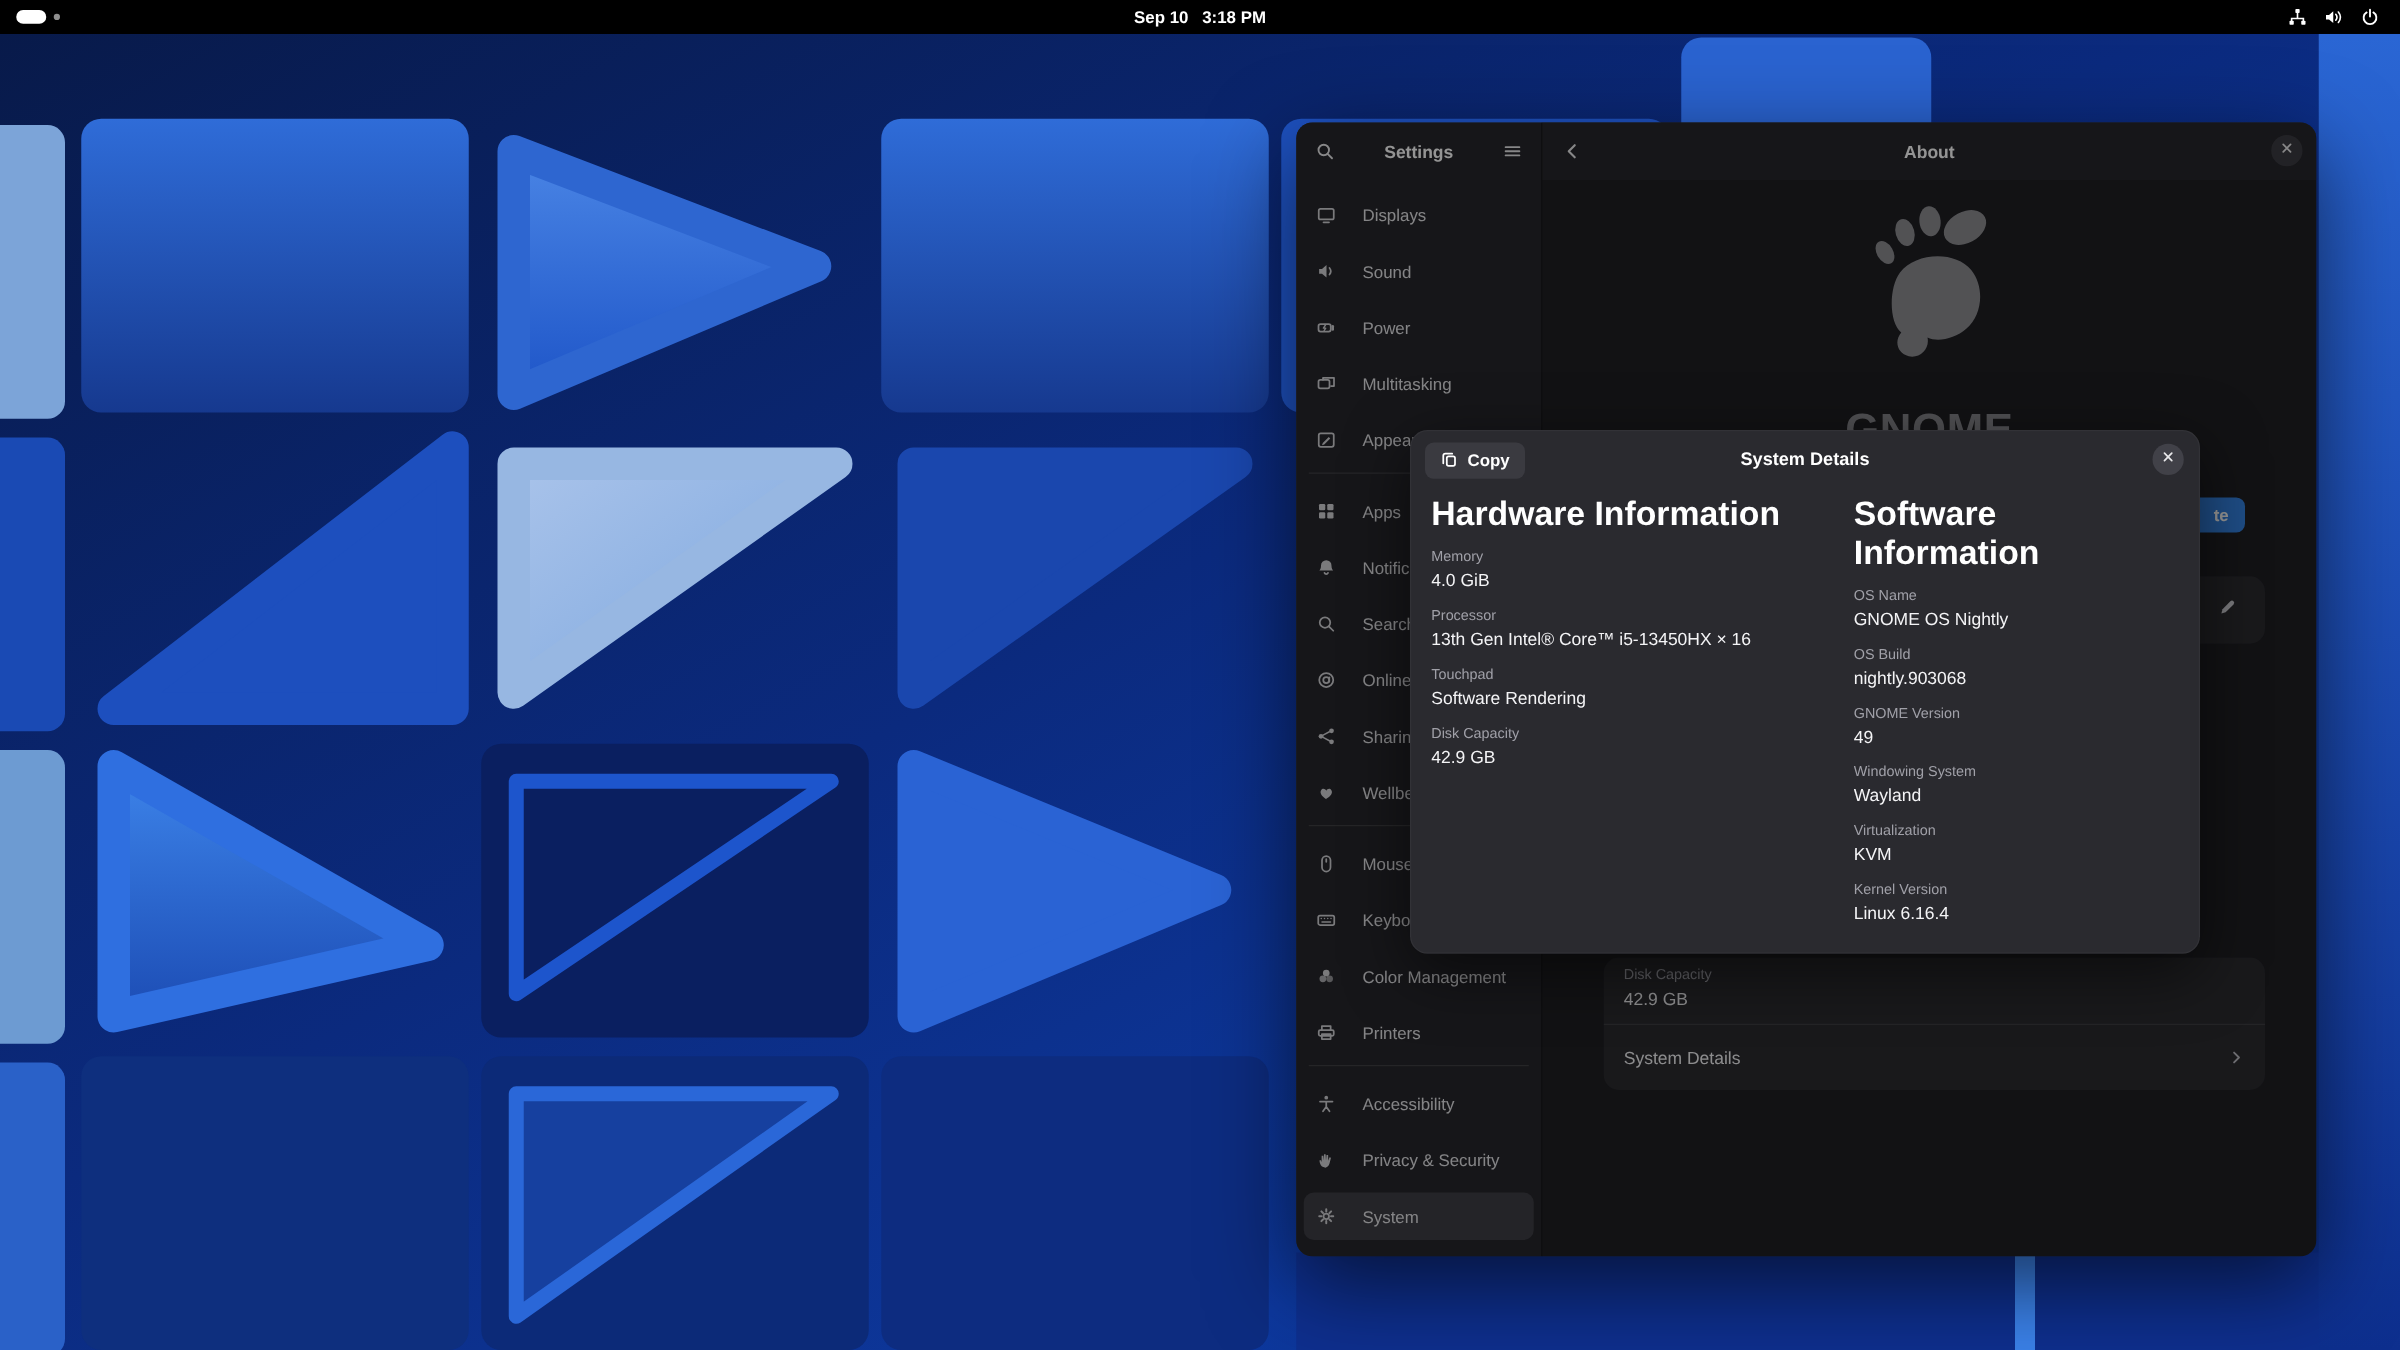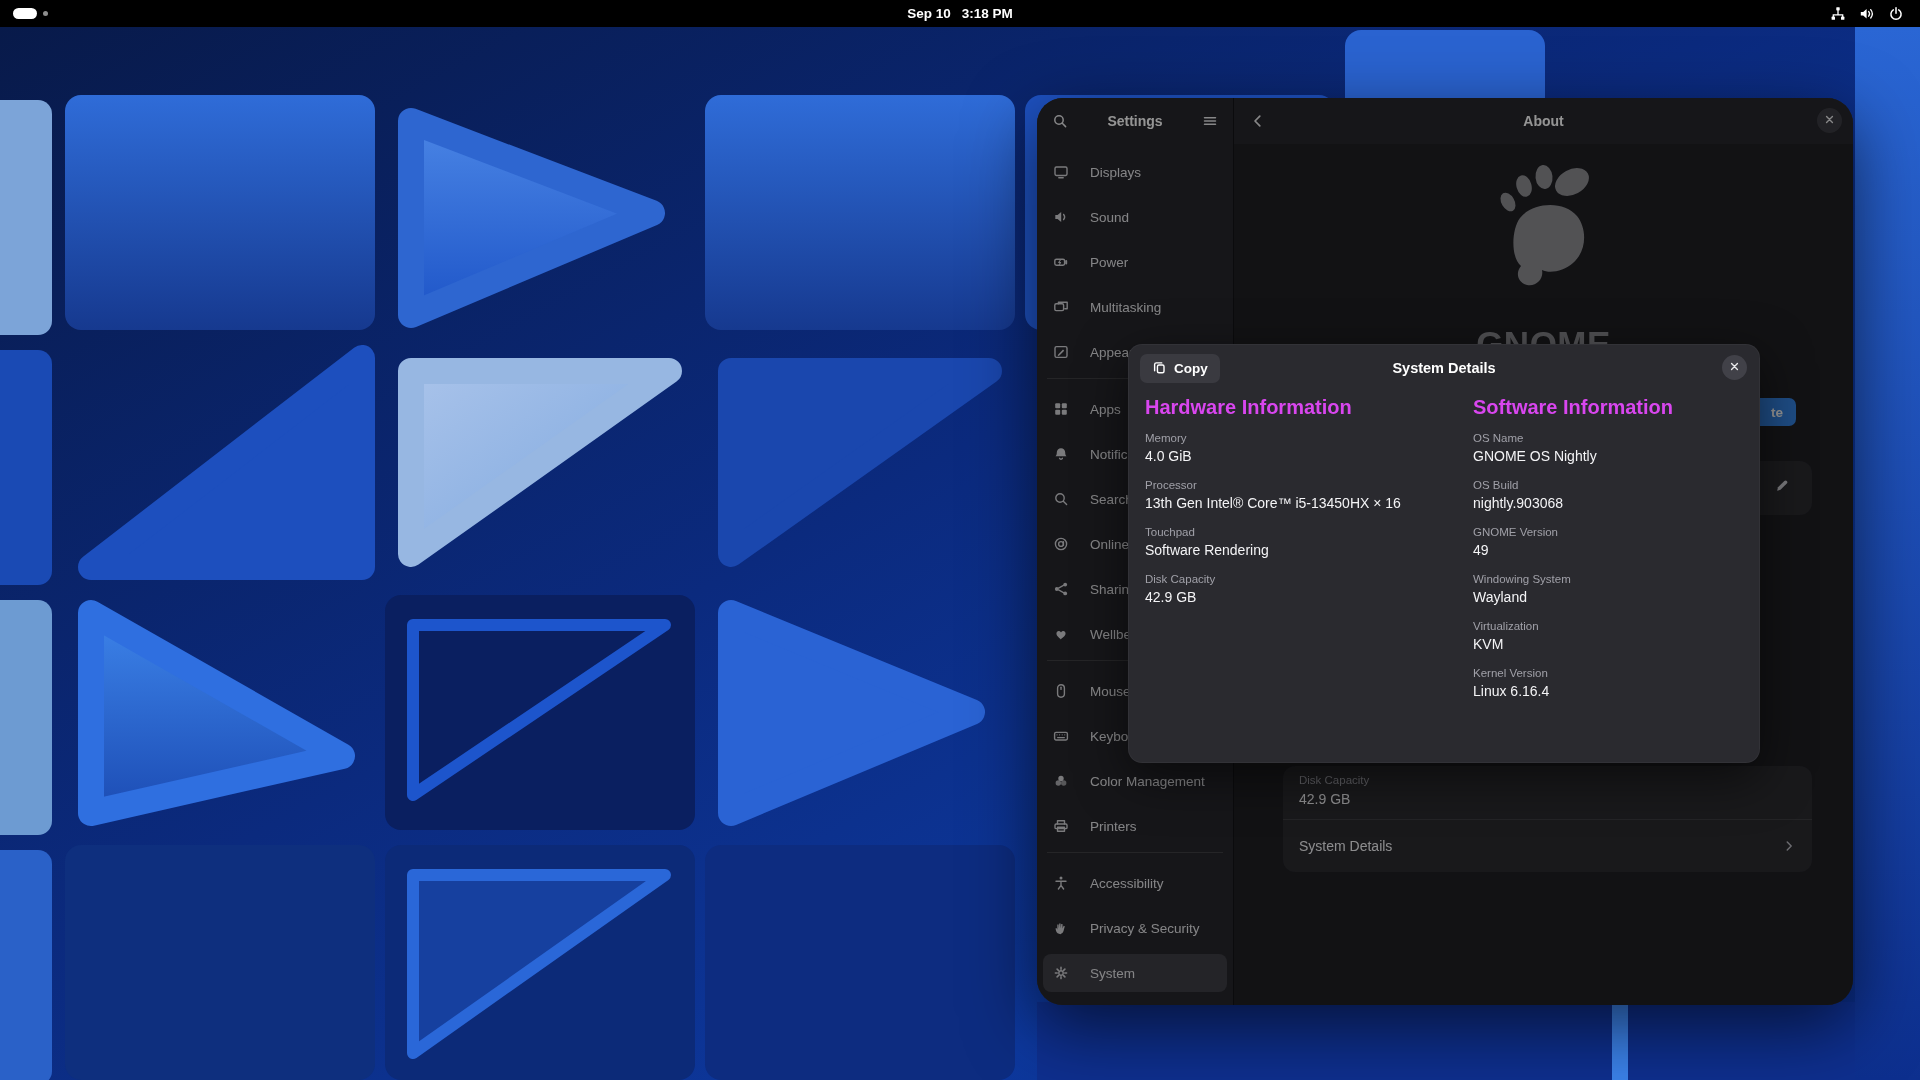--- a/index.html
+++ b/index.html
@@ -11,21 +11,21 @@
   .ws-pill{position:absolute;left:13px;top:8px;width:24px;height:11px;border-radius:6px;background:#fff;}
   .ws-dot{position:absolute;left:43px;top:11px;width:5px;height:5px;border-radius:50%;background:#8e8e8e;}
   .clock{position:absolute;left:0;right:0;top:0;height:27px;display:flex;align-items:center;justify-content:center;
          gap:11px;color:#fff;font-size:13.5px;font-weight:700;}
   .tb-icons{position:absolute;right:10px;top:0;height:27px;display:flex;align-items:center;gap:13px;color:#fff;padding:0 6px;}
   .tb-icons svg{display:block;}
   
   .wallpaper{position:absolute;left:0;top:27px;width:1920px;height:1053px;}
   .wallpaper svg{display:block;}
   
-  .window{position:absolute;left:1037px;top:98px;width:816px;height:907px;border-radius:26px;
+  .window{position:absolute;left:1037px;top:98px;width:816px;height:907px;border-radius:13px;
           background:#1f1f23;box-shadow:0 22px 70px rgba(0,0,0,.6);overflow:hidden;z-index:10;}
   .sidebar{position:absolute;left:0;top:0;width:197px;height:907px;background:#26262b;border-right:1px solid rgba(0,0,0,.45);box-sizing:border-box;}
   .sb-head{position:relative;height:46px;}
   .sb-head .title{position:absolute;left:0;right:0;top:0;height:46px;display:flex;align-items:center;justify-content:center;
                   color:#fff;font-size:14px;font-weight:700;}
   .icon-btn{position:absolute;width:28px;height:28px;border-radius:7px;display:flex;align-items:center;justify-content:center;color:#e8e8ea;}
   .sb-search{left:9px;top:9px;}
   .sb-menu{right:9px;top:9px;}
   .sb-list{list-style:none;margin:0;padding:9px 6px 0 6px;}
   .sb-list li{height:38px;margin-bottom:7px;border-radius:8px;display:flex;align-items:center;gap:21px;
@@ -63,22 +63,22 @@
   .dialog{position:absolute;left:91px;top:246px;width:632px;height:419px;background:#2a2a2f;border-radius:14px;
           z-index:30;box-shadow:0 14px 50px rgba(0,0,0,.55), inset 0 0 0 1px rgba(255,255,255,.04);}
   .dlg-head{position:relative;height:48px;}
   .dlg-title{position:absolute;left:0;right:0;top:0;height:48px;display:flex;align-items:center;justify-content:center;
              color:#fff;font-size:14.5px;font-weight:700;}
   .copy-btn{position:absolute;left:12px;top:10px;height:29px;border-radius:7px;background:#3a3a40;color:#fff;
             display:flex;align-items:center;gap:7px;padding:0 12px;font-size:13.5px;font-weight:700;}
   .dlg-close{right:13px;top:11px;width:25px;height:25px;border-radius:50%;background:#414148;}
   .dlg-col{position:absolute;top:52px;overflow:hidden;}
   .col-hw{left:17px;width:335px;height:360px;}
-  .col-sw{left:345px;width:252px;height:360px;}
-  .dlg-col h2{margin:0 0 12px 0;color:#d946ef;font-size:20px;font-weight:800;}
+  .col-sw{left:355px;width:252px;height:360px;}
+  .dlg-col h2{margin:0 0 12px 0;color:#ffffff;font-size:27px;font-weight:800;}
   .fgroup{margin-bottom:13px;}
   .flabel{font-size:11.5px;color:#a0a0a8;line-height:14px;margin-bottom:3px;}
   .fvalue{font-size:14px;color:#f4f4f6;line-height:17px;white-space:nowrap;}
 </style>
 </head>
 <body>
 
 <div class="topbar">
   <div class="ws-pill"></div>
   <div class="ws-dot"></div>

